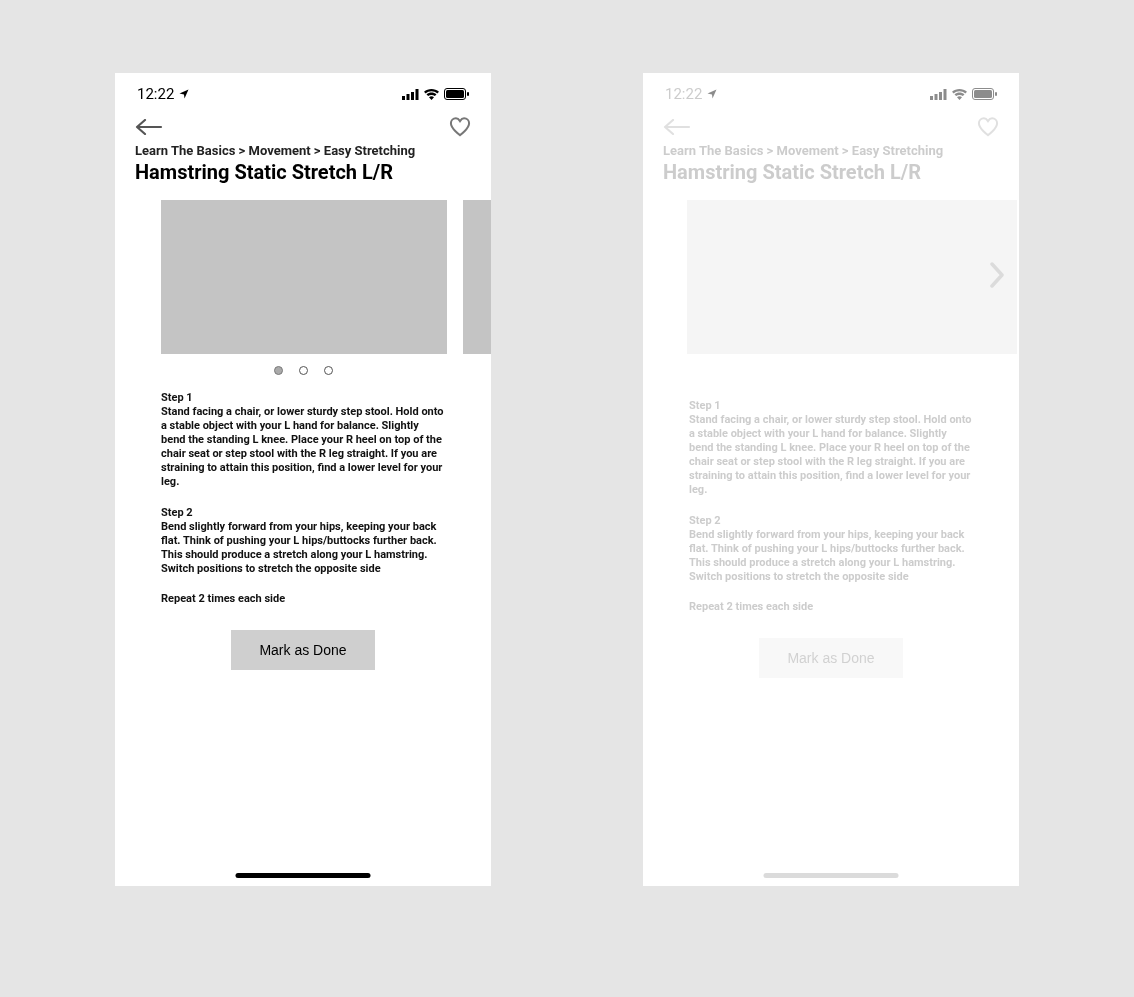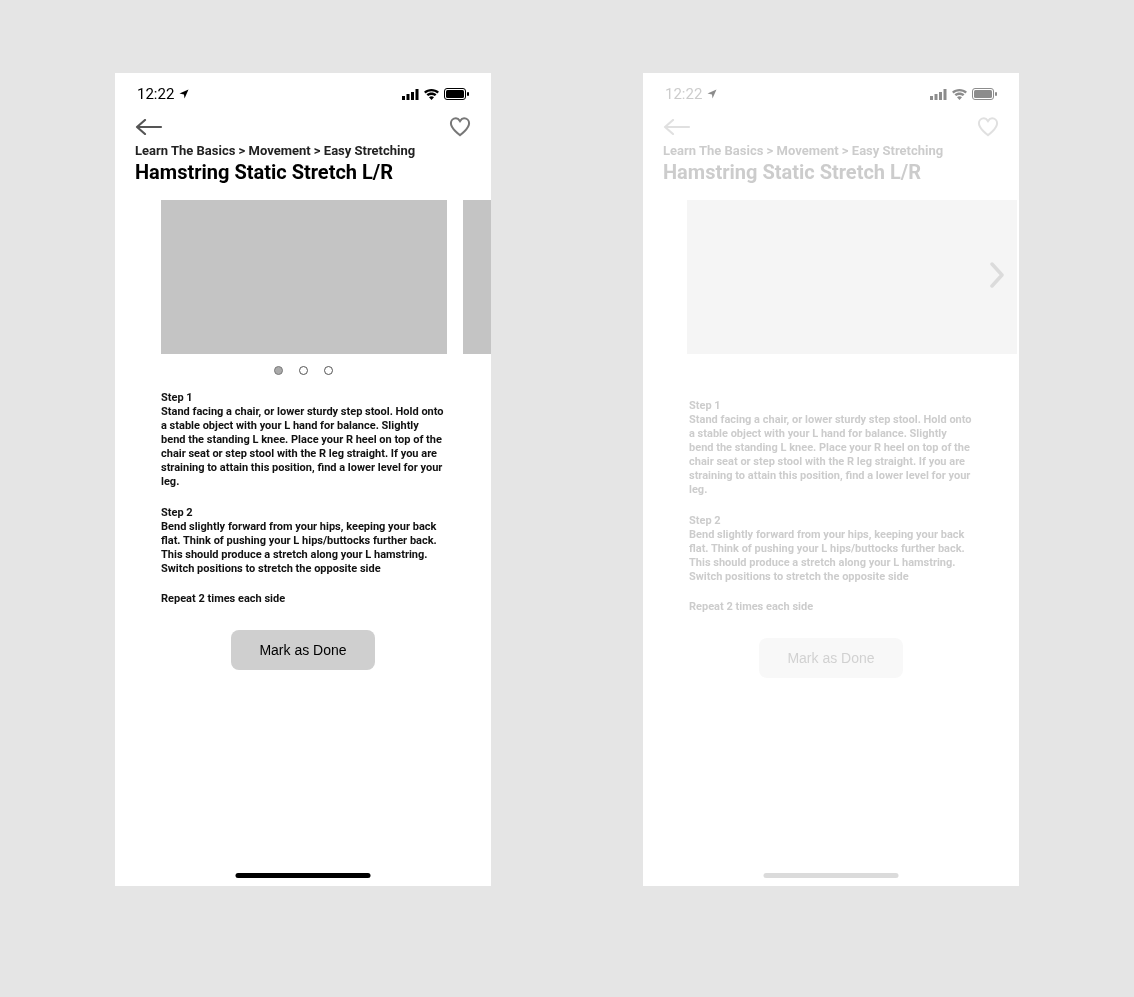--- a/index.html
+++ b/index.html
@@ -137,21 +137,21 @@
       justify-content: center;
       margin-top: 24px;
     }
     .done-button {
       background: #cfcfcf;
       border: none;
       padding: 12px 28px;
       font-size: 14px;
       color: #000;
       cursor: pointer;
-      border-radius: 8px;
+      border-radius: 0;
     }
     .home-indicator {
       position: absolute;
       bottom: 8px;
       left: 50%;
       transform: translateX(-50%);
       width: 135px;
       height: 5px;
       background: #000;
       border-radius: 3px;

